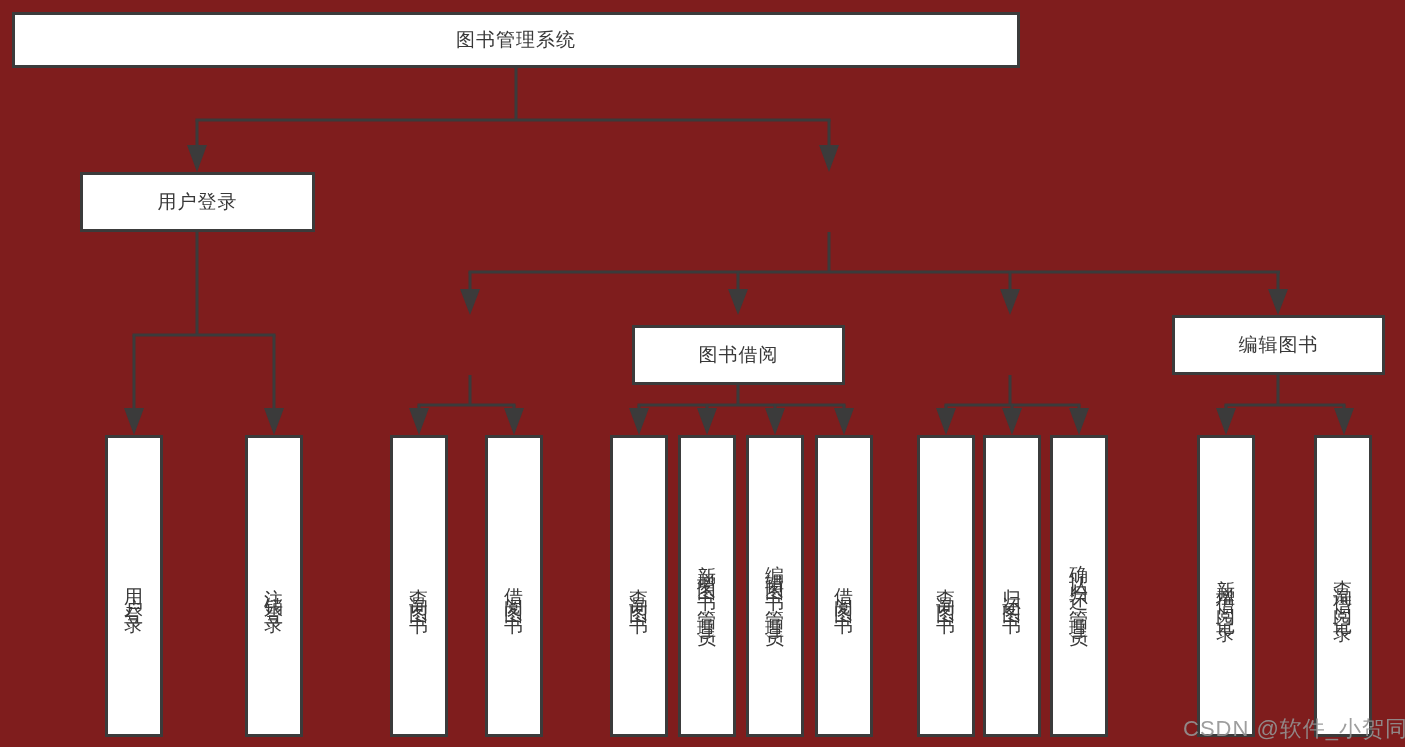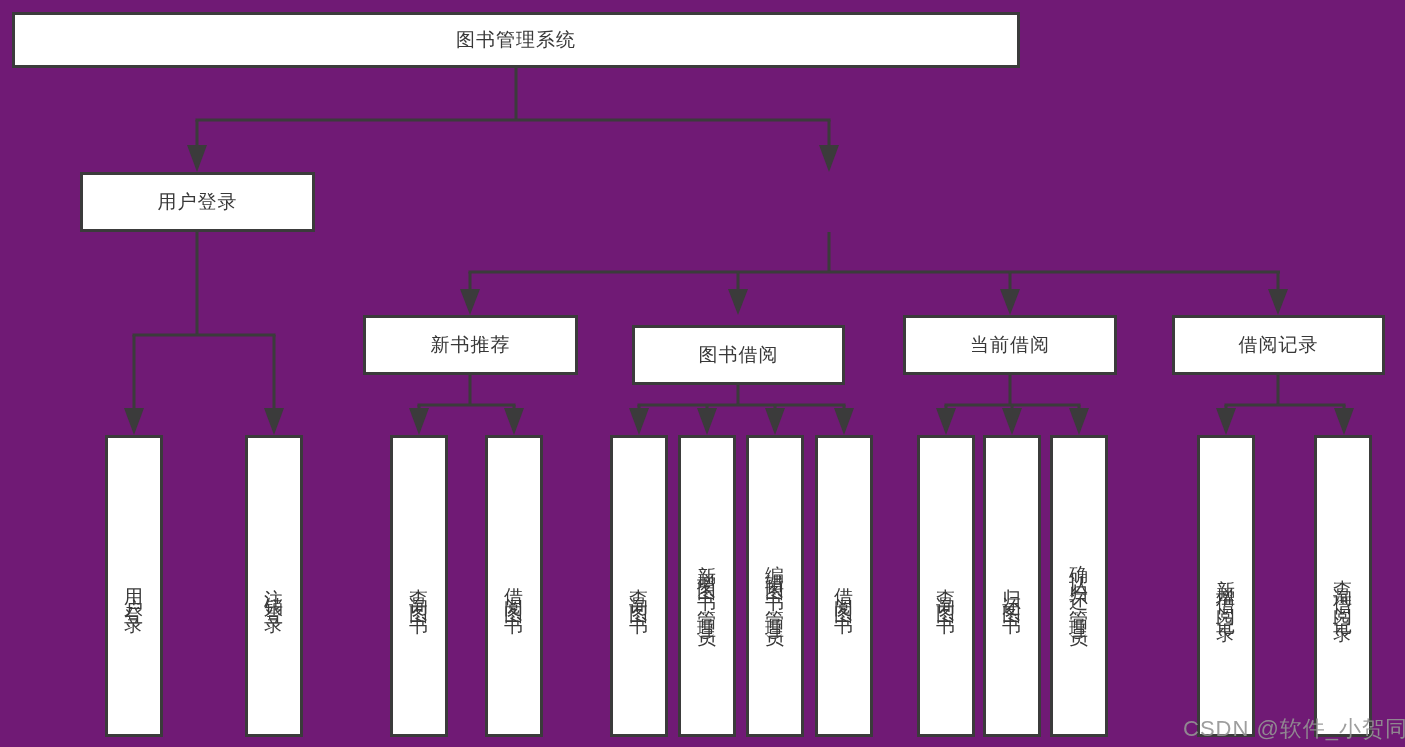--- a/index.html
+++ b/index.html
@@ -1,20 +1,20 @@
 <!DOCTYPE html>
 <html><head>
 <meta charset="utf-8">
 <style>
   html, body { margin: 0; padding: 0; background: #ffffff; }
   .canvas {
     position: relative;
     width: 1405px;
     height: 747px;
-    background: #701a75;
+    background: #7f1d1d;
     overflow: hidden;
     font-family: "Liberation Sans", "DejaVu Sans", sans-serif;
   }
   .wires {
     position: absolute;
     left: 0; top: 0;
     width: 1405px; height: 747px;
   }
   .node {
     position: absolute;
@@ -145,24 +145,22 @@
 
       <polygon points="1216,408 1236,408 1226,435"></polygon>
       <polygon points="1334,408 1354,408 1344,435"></polygon>
     </g>
   </svg>
 
   <div class="node n-root">图书管理系统</div>
 
   <div class="node n-user-login">用户登录</div>
 
-  <div class="node n-new-book">新书推荐</div>
   <div class="node n-book-borrow">图书借阅</div>
-  <div class="node n-cur-borrow">当前借阅</div>
-  <div class="node n-borrow-rec">借阅记录</div>
+  <div class="node n-borrow-rec">编辑图书</div>
 
   <div class="node vtext leaf l1">用户登录</div>
   <div class="node vtext leaf l2">注销登录</div>
 
   <div class="node vtext leaf l3">查询图书</div>
   <div class="node vtext leaf l4">借阅图书</div>
 
   <div class="node vtext leaf l5">查询图书</div>
   <div class="node vtext leaf l6">新增图书（管理员）</div>
   <div class="node vtext leaf l7">编辑图书（管理员）</div>

